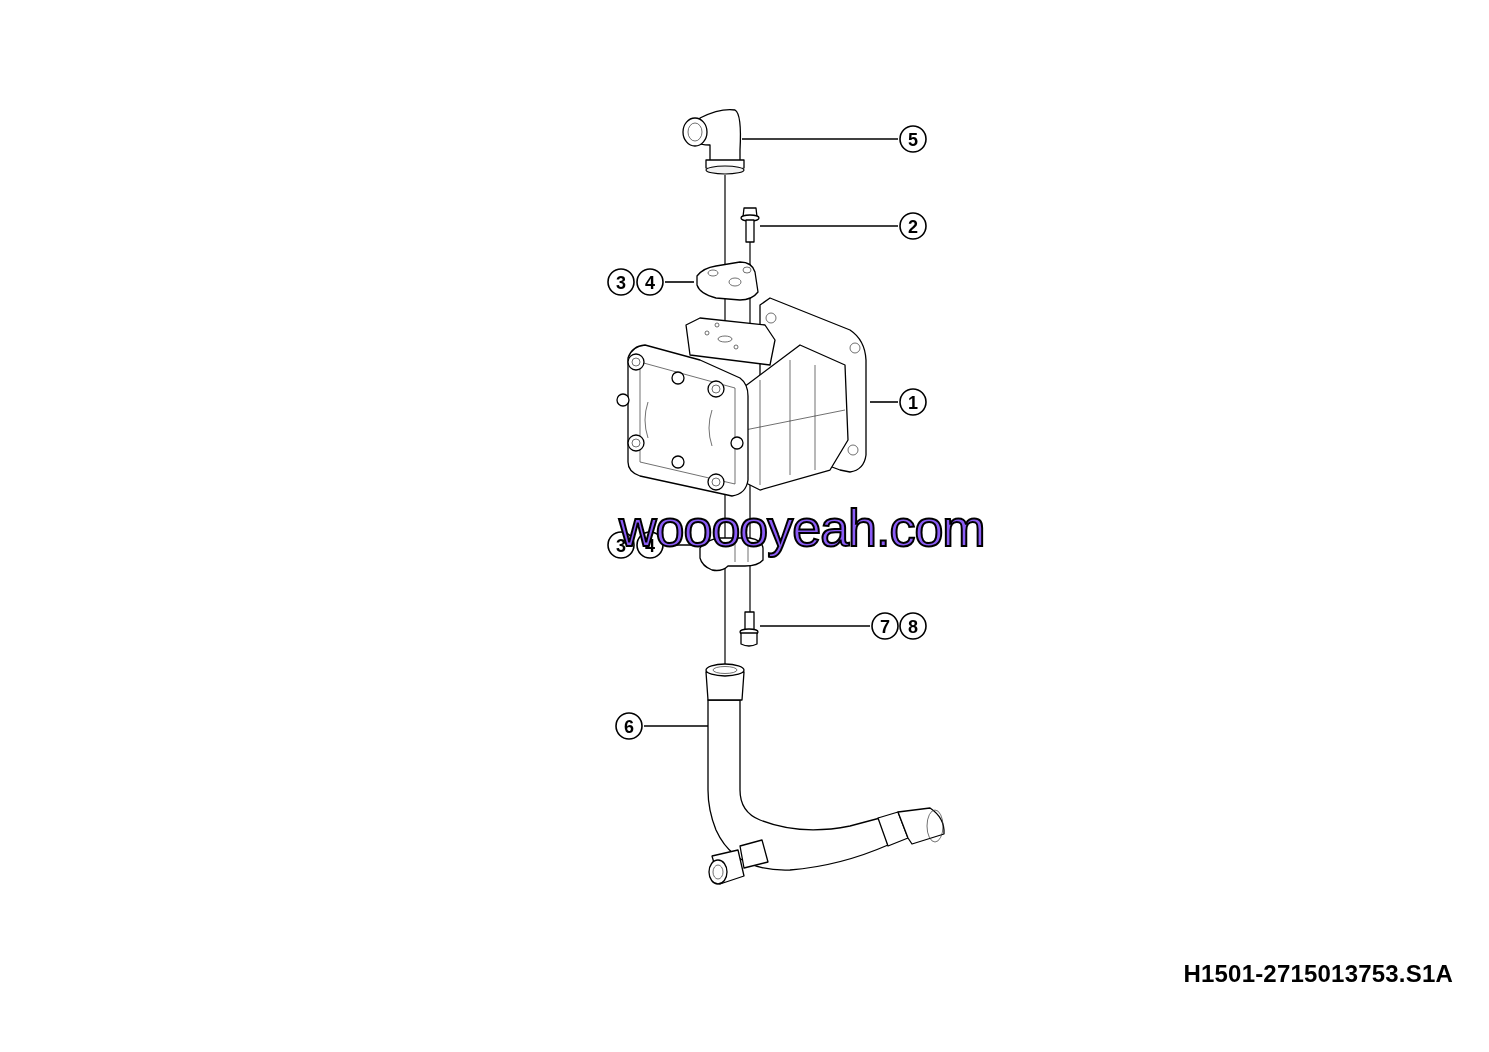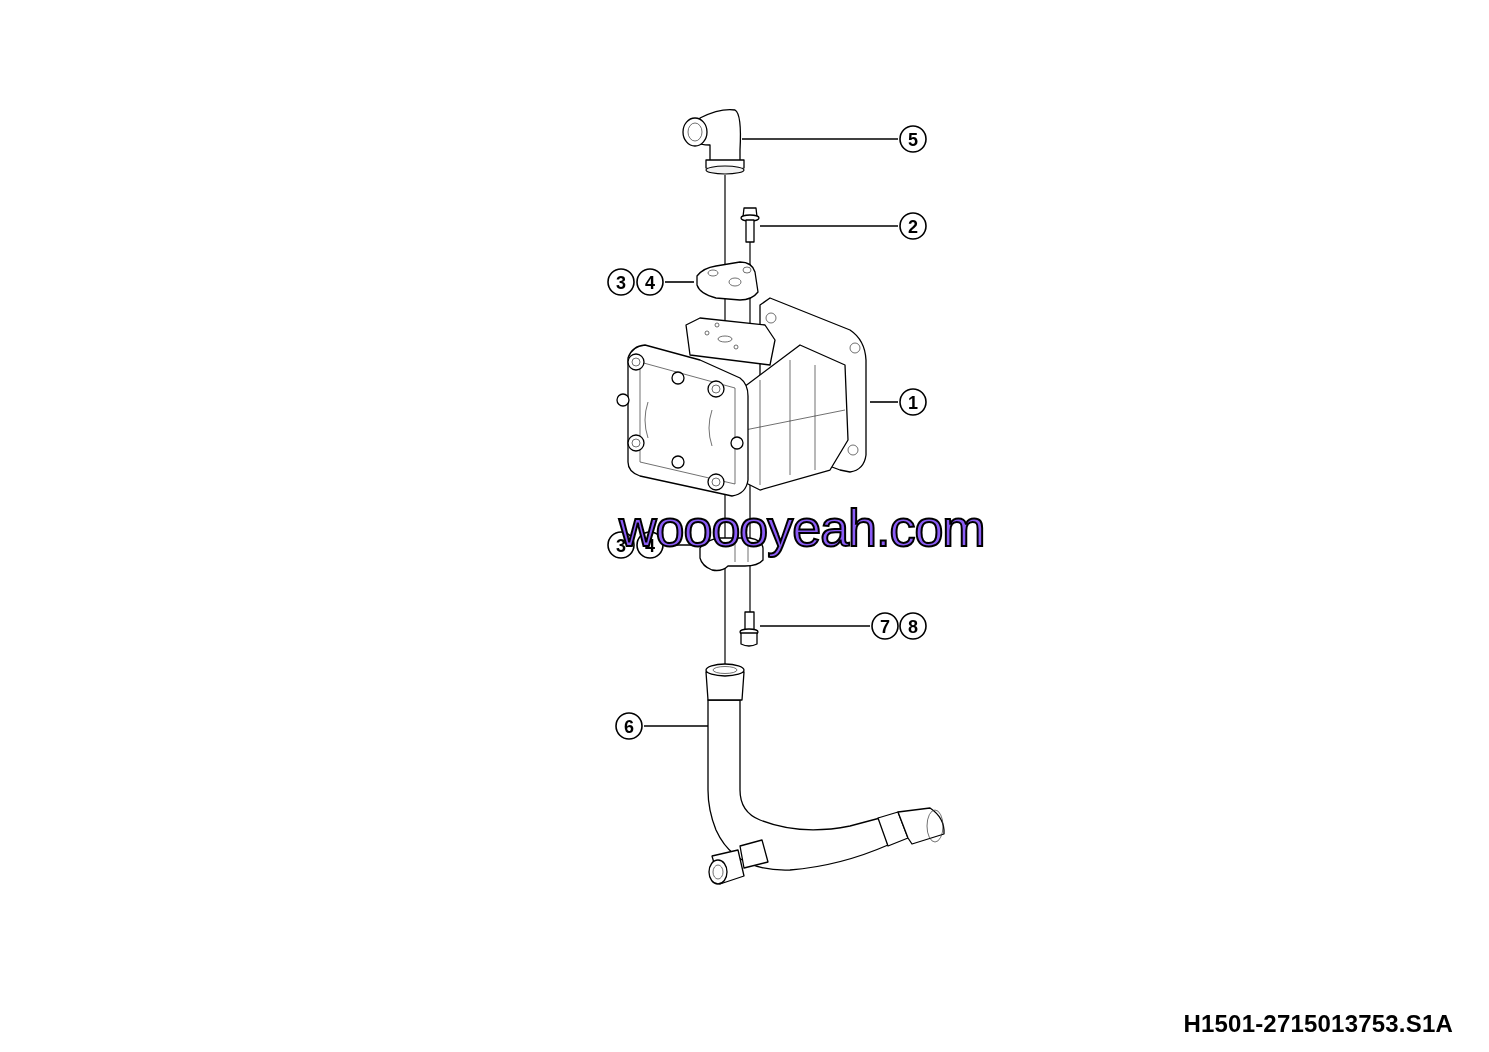--- a/index.html
+++ b/index.html
@@ -6,21 +6,21 @@
   body { width: 1489px; height: 1052px; position: relative; overflow: hidden;
          font-family: "Liberation Sans", sans-serif; }
   #diagram { position: absolute; left: 0; top: 0; width: 1489px; height: 1052px; }
   .callout-circle { fill: #ffffff; stroke: #000; stroke-width: 1.6; }
   .callout-text { font-family: "Liberation Sans", sans-serif; font-weight: bold; font-size: 18px; fill: #000; }
   .leader { stroke: #000; stroke-width: 1.6; fill: none; }
   .guide { stroke: #000; stroke-width: 1.2; fill: none; }
   .part { fill: #ffffff; stroke: #000; stroke-width: 1.3; stroke-linejoin: round; }
   .part-thin { fill: none; stroke: #333; stroke-width: 0.7; }
   .shade { fill: #f2f2f2; stroke: #000; stroke-width: 1.1; }
-  .ref-code { position: absolute; right: 36px; top: 1010px; font-weight: bold;
+  .ref-code { position: absolute; right: 36px; top: 960px; font-weight: bold;
               font-size: 24px; color: #000; letter-spacing: 0.2px; }
   .watermark { position: absolute; left: 596px; top: 498px; font-size: 52px;
                color: #8b5cf6; -webkit-text-stroke: 2px #000; font-family: "Liberation Sans", sans-serif;
                letter-spacing: -1px; margin-left: 23px; }
 </style>
 </head>
 <body>
 
 <svg id="diagram" viewBox="0 0 1489 1052" xmlns="http://www.w3.org/2000/svg">
 

